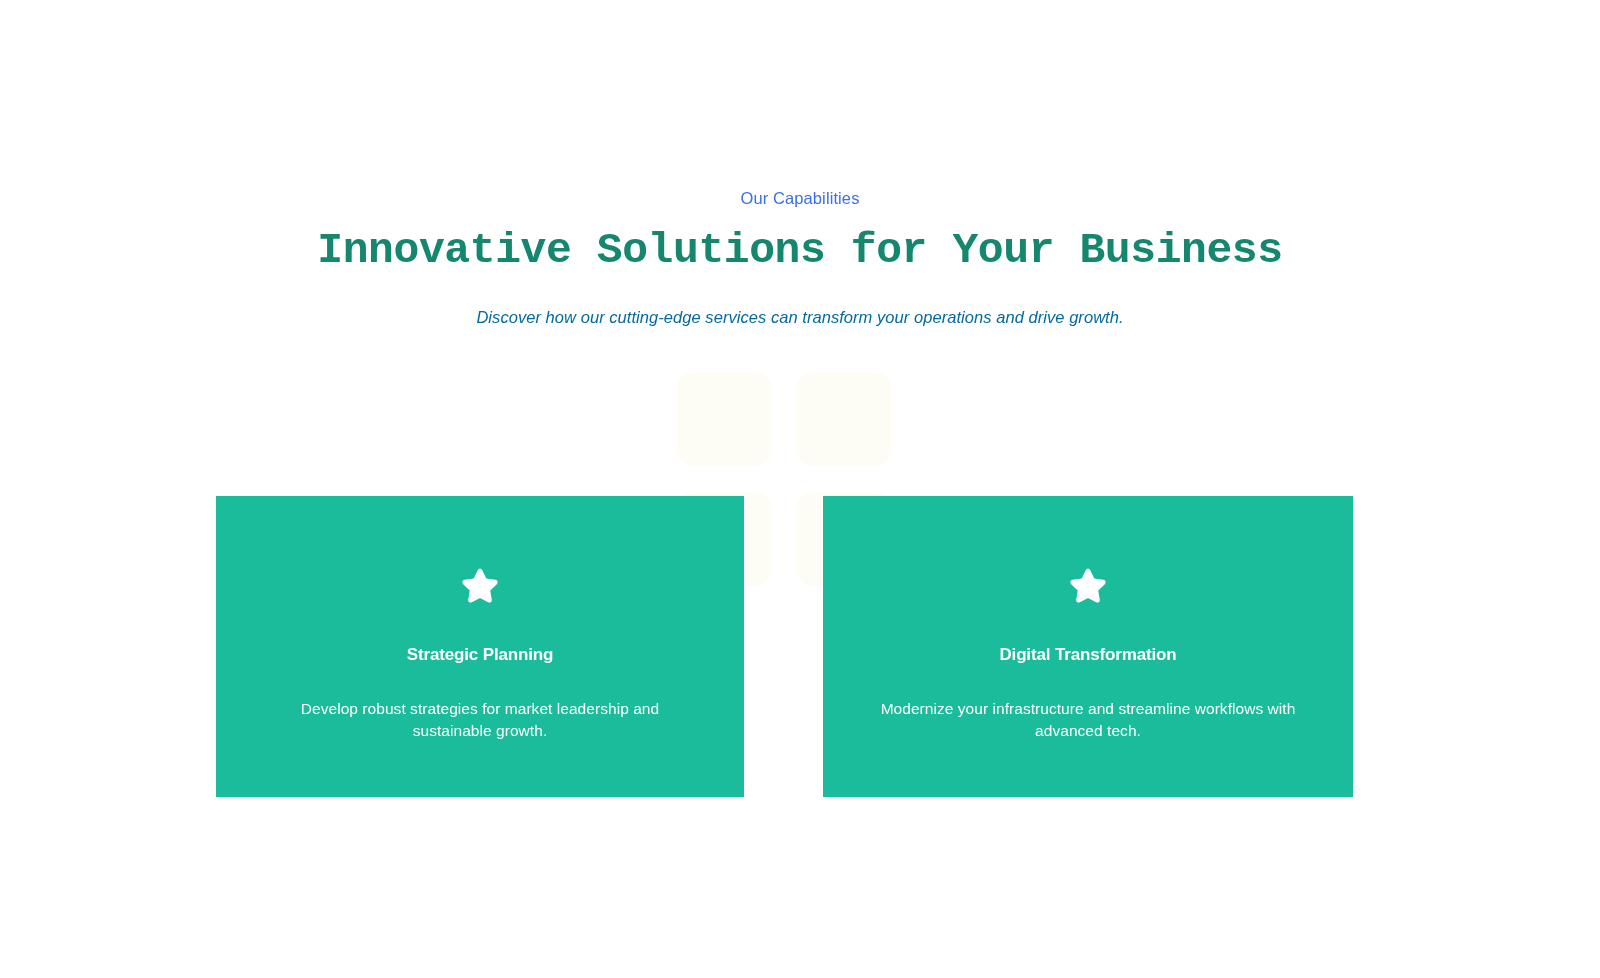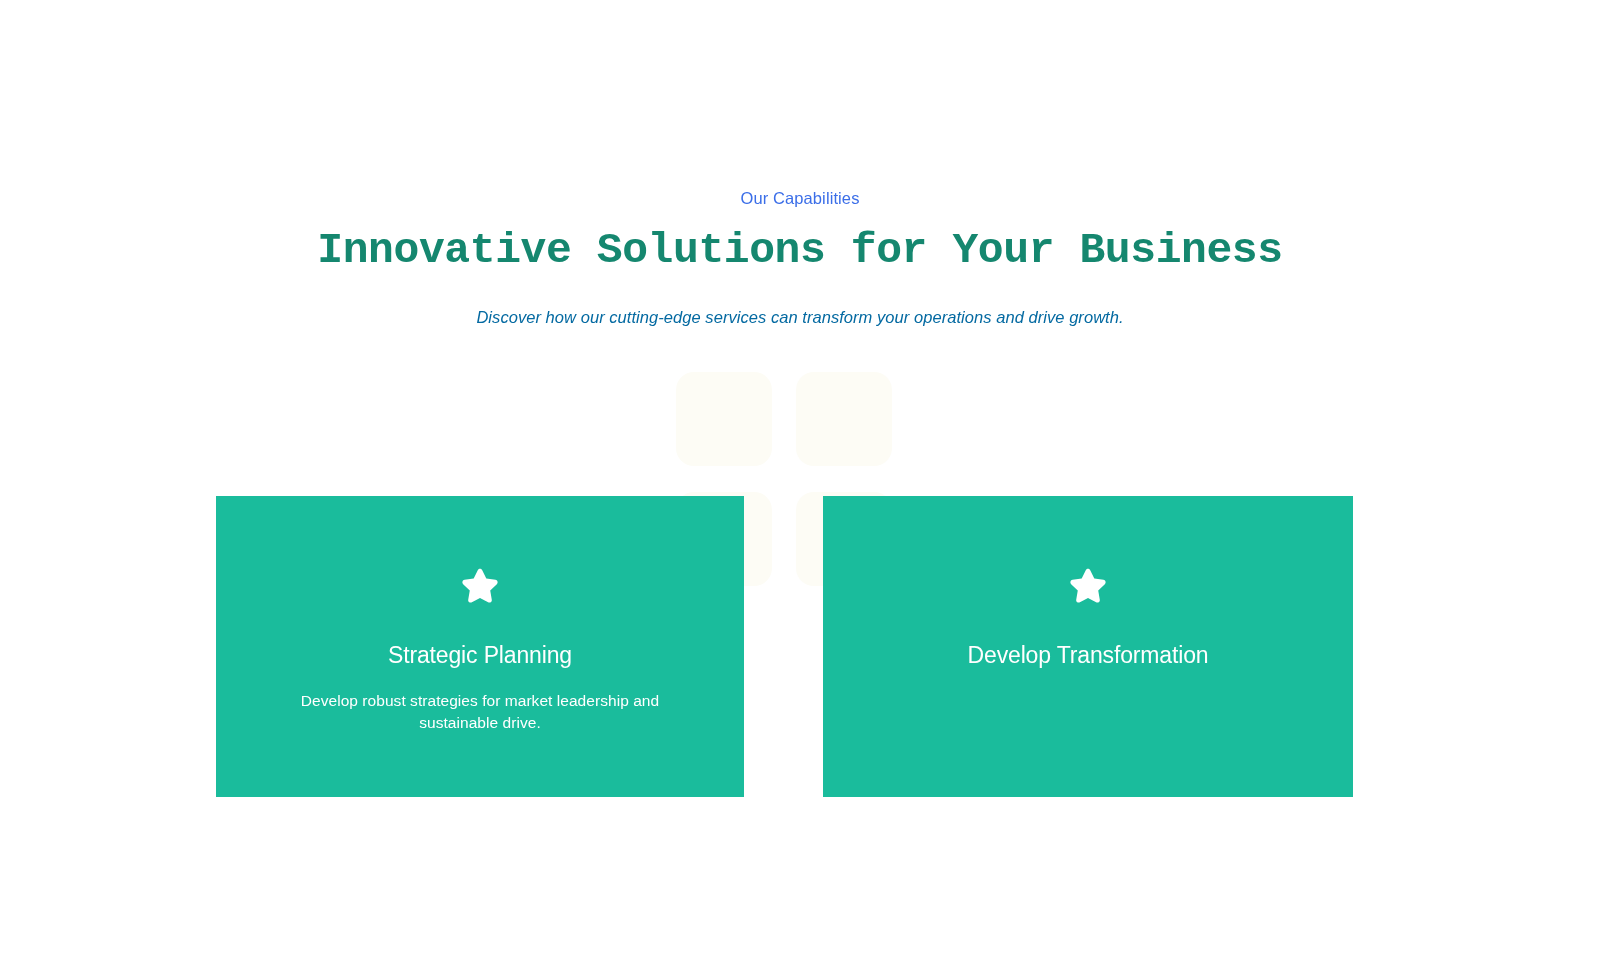--- a/index.html
+++ b/index.html
@@ -110,24 +110,24 @@
     height: 44px;
     display: block;
     line-height: 0;
   }
   .card-icon svg {
     display: block;
     width: 44px;
     height: 44px;
   }
   .card-title {
-    margin: 32px 0 4px 0;
-    font-size: 23px;
+    margin: 32px 0 12px 0;
+    font-size: 17px;
     line-height: 30px;
-    font-weight: 400;
+    font-weight: 700;
     color: #ffffff;
     text-align: center;
     letter-spacing: -0.15px;
   }
   .card-desc {
     margin: 16px 0 0 0;
     font-size: 15.5px;
     line-height: 22px;
     font-weight: 400;
     color: #ffffff;
@@ -156,27 +156,28 @@
 
   <div class="cards">
 
     <div class="card card--a">
       <span class="card-icon">
         <svg viewBox="0 0 24 24" aria-hidden="true">
           <path fill="#ffffff" d="M12 2.6c.52 0 .99.3 1.22.77l2.22 4.53 4.99.73c.52.08.95.44 1.11.94.16.5.03 1.05-.35 1.42l-3.61 3.5.85 4.96c.09.52-.13 1.04-.55 1.35-.43.31-.99.35-1.46.11L12 18.57l-4.42 2.34c-.47.24-1.03.2-1.46-.11-.42-.31-.64-.83-.55-1.35l.85-4.96-3.61-3.5c-.38-.37-.51-.92-.35-1.42.16-.5.59-.86 1.11-.94l4.99-.73 2.22-4.53c.23-.47.7-.77 1.22-.77z"></path>
         </svg>
       </span>
       <h3 class="card-title">Strategic Planning</h3>
-      <p class="card-desc">Develop robust strategies for market leadership and sustainable drive.</p>
+      <p class="card-desc">Develop robust strategies for market leadership and sustainable growth.</p>
     </div>
 
     <div class="card card--b">
       <span class="card-icon">
         <svg viewBox="0 0 24 24" aria-hidden="true">
           <path fill="#ffffff" d="M12 2.6c.52 0 .99.3 1.22.77l2.22 4.53 4.99.73c.52.08.95.44 1.11.94.16.5.03 1.05-.35 1.42l-3.61 3.5.85 4.96c.09.52-.13 1.04-.55 1.35-.43.31-.99.35-1.46.11L12 18.57l-4.42 2.34c-.47.24-1.03.2-1.46-.11-.42-.31-.64-.83-.55-1.35l.85-4.96-3.61-3.5c-.38-.37-.51-.92-.35-1.42.16-.5.59-.86 1.11-.94l4.99-.73 2.22-4.53c.23-.47.7-.77 1.22-.77z"></path>
         </svg>
       </span>
-      <h3 class="card-title">Develop Transformation</h3>
+      <h3 class="card-title">Digital Transformation</h3>
+      <p class="card-desc">Modernize your infrastructure and streamline workflows with advanced tech.</p>
     </div>
 
   </div>
 
 </div>
 
 </body></html>

